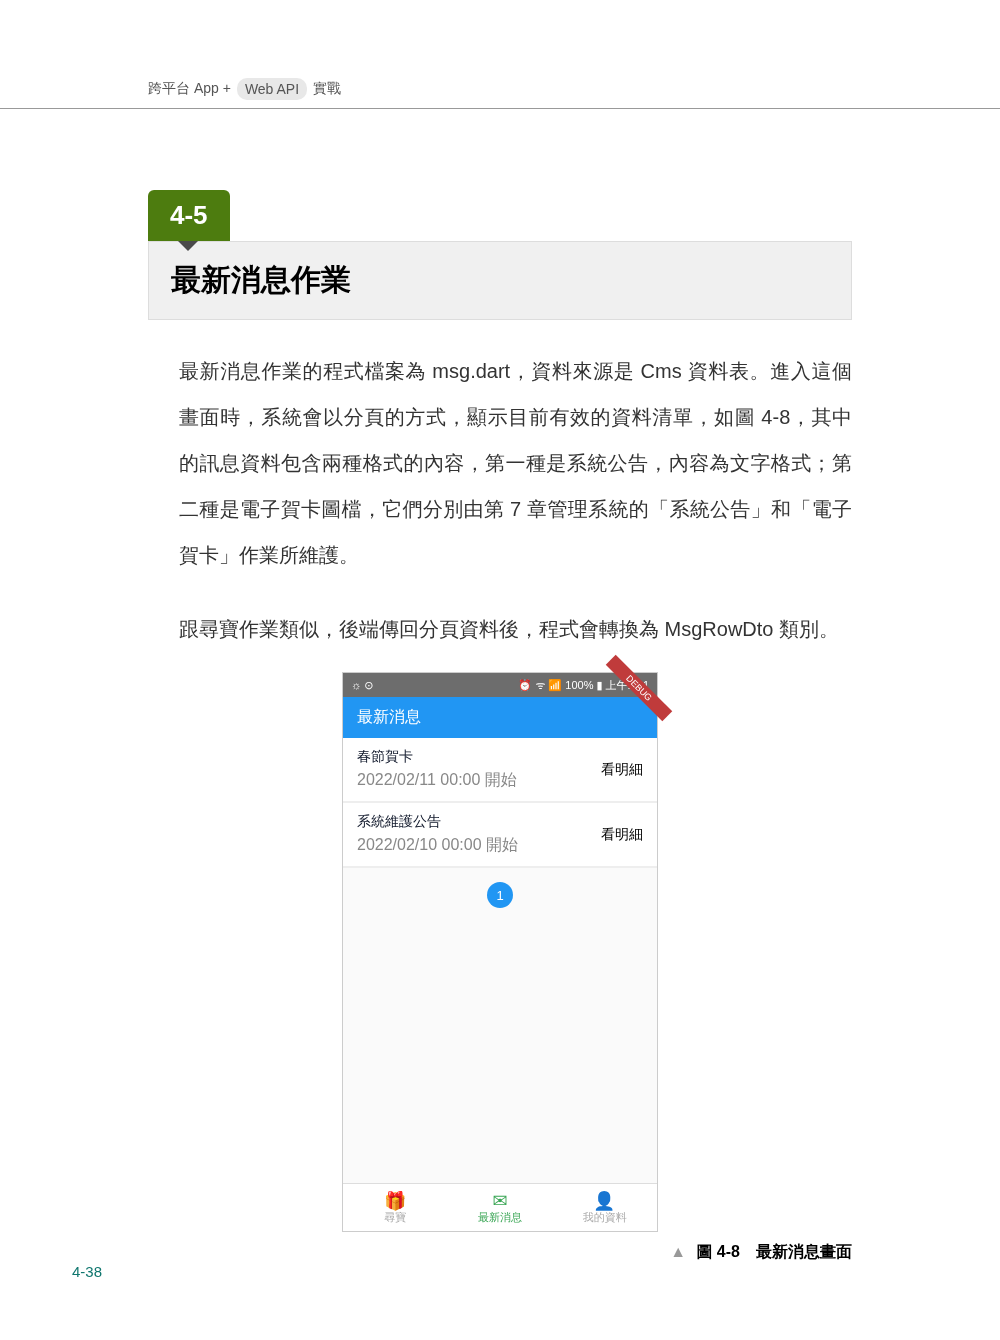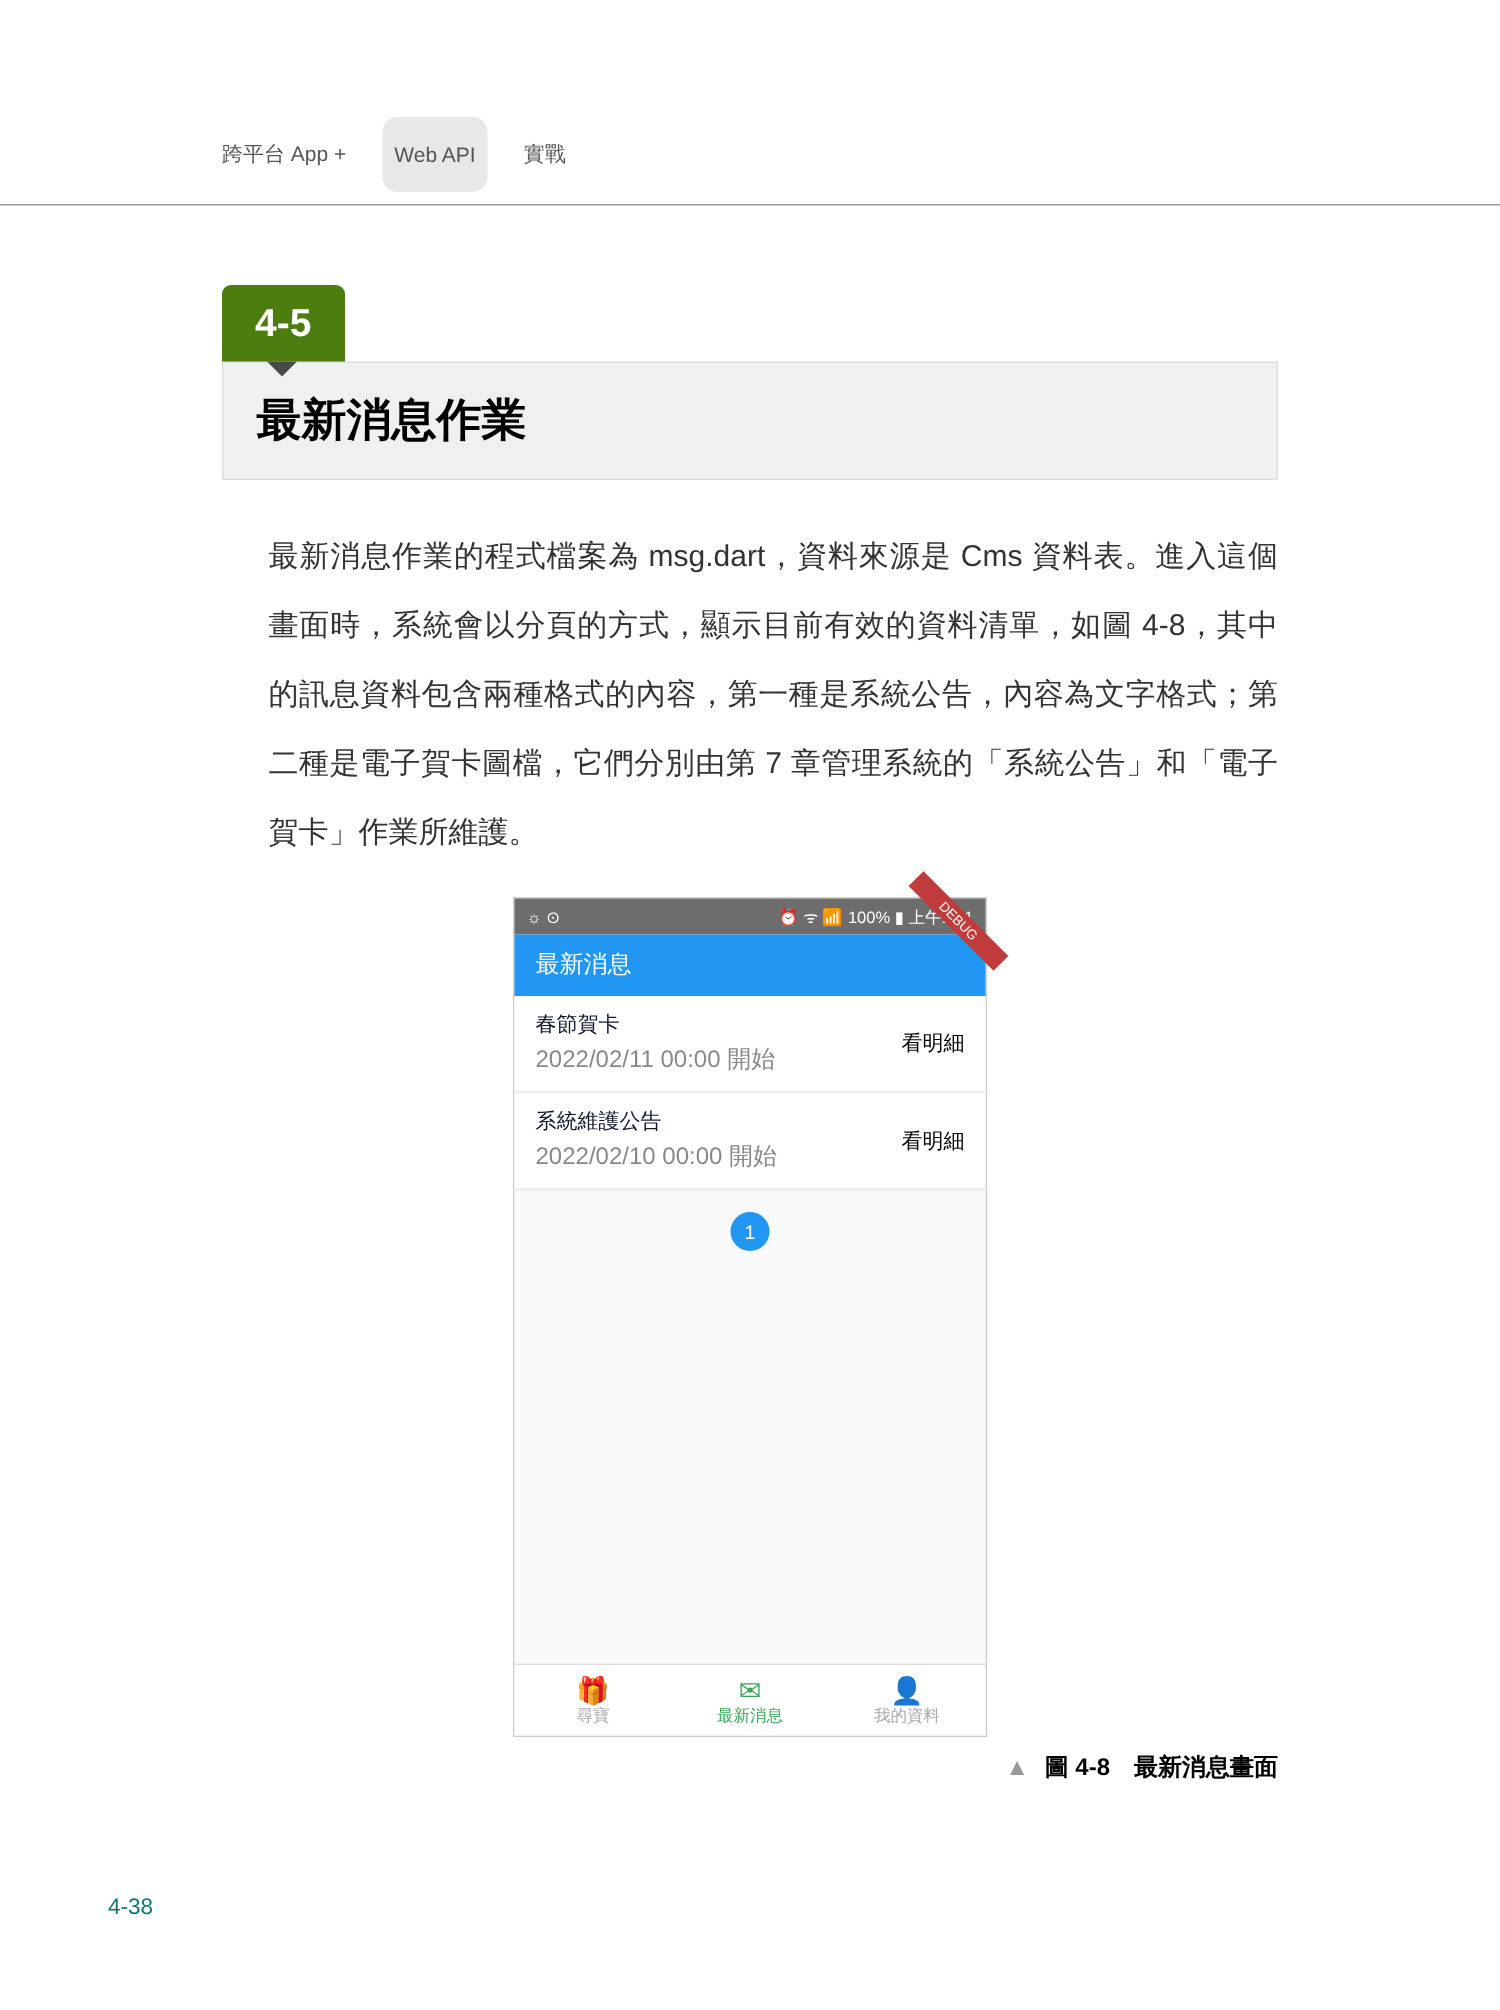--- a/index.html
+++ b/index.html
@@ -15,26 +15,26 @@
       top: 78px;
       left: 0;
       right: 0;
       border-bottom: 1px solid #999;
       padding-bottom: 8px;
       padding-left: 148px;
       font-size: 14px;
       color: #555;
       display: flex;
       align-items: center;
-      gap: 24px;
+      gap: 6px;
     }
     .header-row .pill {
       background: #e8e8e8;
       border-radius: 10px;
-      padding: 17px 8px;
+      padding: 3px 8px;
     }
     .content {
       position: absolute;
       top: 190px;
       left: 148px;
       right: 148px;
     }
     .section-tab {
       display: inline-block;
       background: #4d7c0f;
@@ -160,20 +160,21 @@
   <span>跨平台 App +</span>
   <span class="pill">Web API</span>
   <span>實戰</span>
 </div>
 
 <div class="content">
   <div class="section-tab">4-5</div>
   <div class="section-title">最新消息作業</div>
 
   <p class="para">最新消息作業的程式檔案為 msg.dart，資料來源是 Cms 資料表。進入這個畫面時，系統會以分頁的方式，顯示目前有效的資料清單，如圖 4-8，其中的訊息資料包含兩種格式的內容，第一種是系統公告，內容為文字格式；第二種是電子賀卡圖檔，它們分別由第 7 章管理系統的「系統公告」和「電子賀卡」作業所維護。</p>
+  <p class="para">跟尋寶作業類似，後端傳回分頁資料後，程式會轉換為 MsgRowDto 類別。</p>
 
   <div class="phone-wrap">
     <div class="phone">
       <div class="statusbar">
         <div class="statusbar-left">☼ ⊙</div>
         <div class="statusbar-right">⏰ ᯤ 📶 100% ▮ 上午1:01</div>
       </div>
       <div class="debug-banner">DEBUG</div>
       <div class="appbar">最新消息</div>
 

